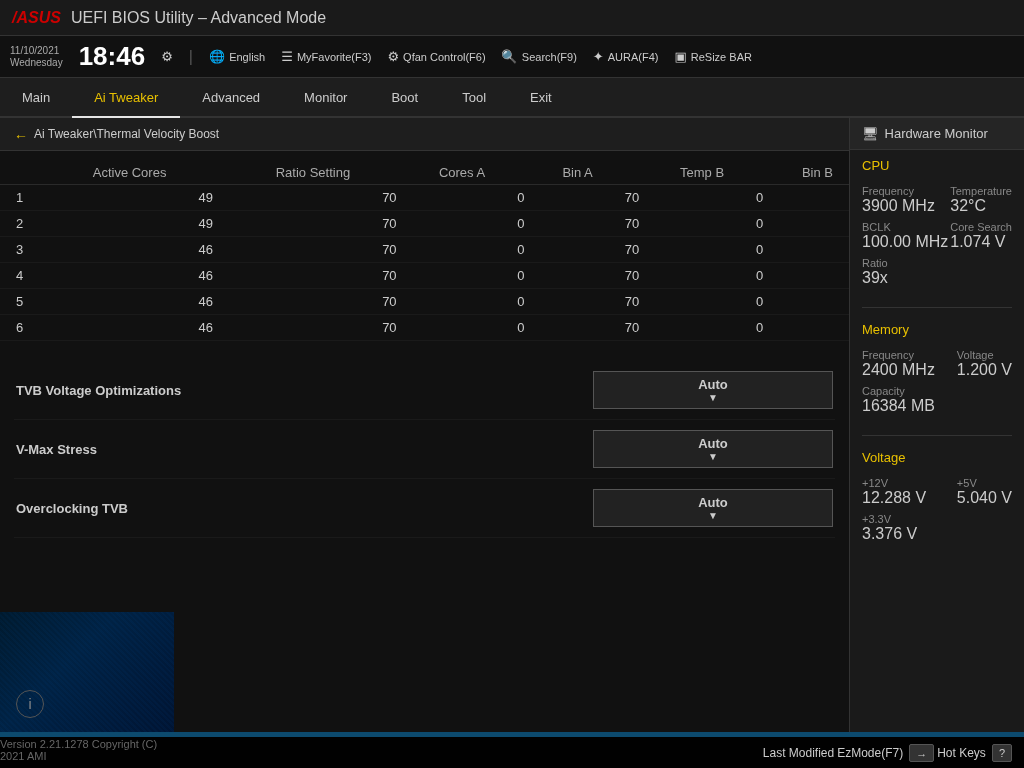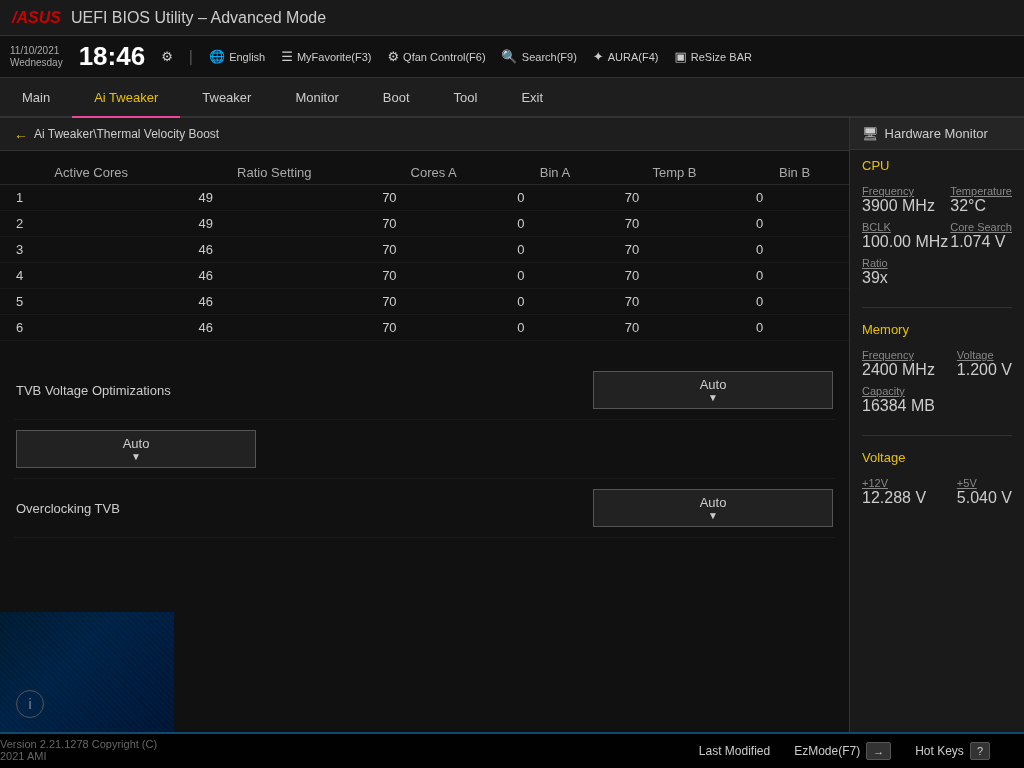--- a/index.html
+++ b/index.html
@@ -75,21 +75,21 @@
       display: flex;
       align-items: center;
       font-size: 13px;
       color: #ccc;
       cursor: pointer;
       border-bottom: 2px solid transparent;
       margin-bottom: -2px;
     }
     .nav-item.active {
       color: #e8c000;
-      border-bottom: 2px solid #ec4899;
+      border-bottom: 2px solid #e5e5e5;
     }
 
     
     #main-layout {
       display: flex;
       height: calc(768px - 36px - 42px - 40px - 36px);
     }
 
     
     #content {
@@ -117,32 +117,33 @@
     }
     #core-table {
       width: 100%;
       border-collapse: collapse;
       font-size: 13px;
     }
     #core-table th {
       color: #aaa;
       font-weight: normal;
       padding: 4px 16px;
-      text-align: center;
+      text-align: right;
       border-bottom: 1px solid #2a2a2a;
     }
     #core-table td {
       padding: 5px 16px;
       color: #ccc;
       border-bottom: 1px solid #1a1a1a;
     }
 
     
     #settings-section {
       padding: 10px 14px;
+      font-weight: bold;
     }
     .setting-row {
       display: flex;
       align-items: center;
       padding: 10px 2px;
       border-bottom: 1px solid #1a1a1a;
     }
     .setting-label {
       font-size: 13px;
       color: #ccc;
@@ -187,42 +188,42 @@
       color: #e8c000;
       font-size: 13px;
       margin-bottom: 8px;
       padding-bottom: 4px;
     }
     .hw-row {
       display: flex;
       justify-content: space-between;
       margin-bottom: 6px;
     }
-    .hw-key { font-size: 11px; color: #888; text-decoration: underline; }
+    .hw-key { font-size: 11px; color: #888; }
     .hw-val { font-size: 16px; color: #ccc; }
     .hw-divider {
       height: 1px;
       background: #333;
       margin: 6px 12px;
     }
 
     
     #bottombar {
       position: absolute;
       bottom: 0;
       left: 0;
       right: 0;
       height: 36px;
       background: rgba(0,0,0,0.85);
       display: flex;
       align-items: center;
       justify-content: flex-end;
-      padding: 0 34px;
-      gap: 24px;
-      border-top: 2px solid #0c4a6e;
+      padding: 0 12px;
+      gap: 3px;
+      border-top: 5px solid #0c4a6e;
     }
     .bottom-item {
       display: flex;
       align-items: center;
       gap: 6px;
       font-size: 12px;
       color: #ccc;
       cursor: pointer;
     }
     .bottom-btn {
@@ -328,21 +329,21 @@
   </div>
   <div class="timebar-item">
     <span class="tb-icon">▣</span>
     <span>ReSize BAR</span>
   </div>
 </div>
 
 <div id="navbar">
   <div class="nav-item">Main</div>
   <div class="nav-item active">Ai Tweaker</div>
-  <div class="nav-item">Tweaker</div>
+  <div class="nav-item">Advanced</div>
   <div class="nav-item">Monitor</div>
   <div class="nav-item">Boot</div>
   <div class="nav-item">Tool</div>
   <div class="nav-item">Exit</div>
 </div>
 
 <div id="main-layout">
 
   <div id="content">
 
@@ -418,20 +419,21 @@
 
     <div id="settings-section">
     <div class="setting-row">
           <span class="setting-label">TVB Voltage Optimizations</span>
           <div class="setting-dropdown">
             <span>Auto</span>
             <span class="dropdown-arrow">▼</span>
           </div>
         </div>
         <div class="setting-row">
+          <span class="setting-label">V-Max Stress</span>
           <div class="setting-dropdown">
             <span>Auto</span>
             <span class="dropdown-arrow">▼</span>
           </div>
         </div>
         <div class="setting-row">
           <span class="setting-label">Overclocking TVB</span>
           <div class="setting-dropdown">
             <span>Auto</span>
             <span class="dropdown-arrow">▼</span>
@@ -505,20 +507,26 @@
       <div class="hw-row">
         <div>
           <div class="hw-key">+12V</div>
           <div class="hw-val">12.288 V</div>
         </div>
         <div>
           <div class="hw-key">+5V</div>
           <div class="hw-val">5.040 V</div>
         </div>
       </div>
+      <div class="hw-row">
+        <div>
+          <div class="hw-key">+3.3V</div>
+          <div class="hw-val">3.376 V</div>
+        </div>
+      </div>
     </div>
   </div>
 </div>
 
 <div id="bg-decor"></div>
 
 <div id="info-icon">
   <span>i</span>
 </div>
 

